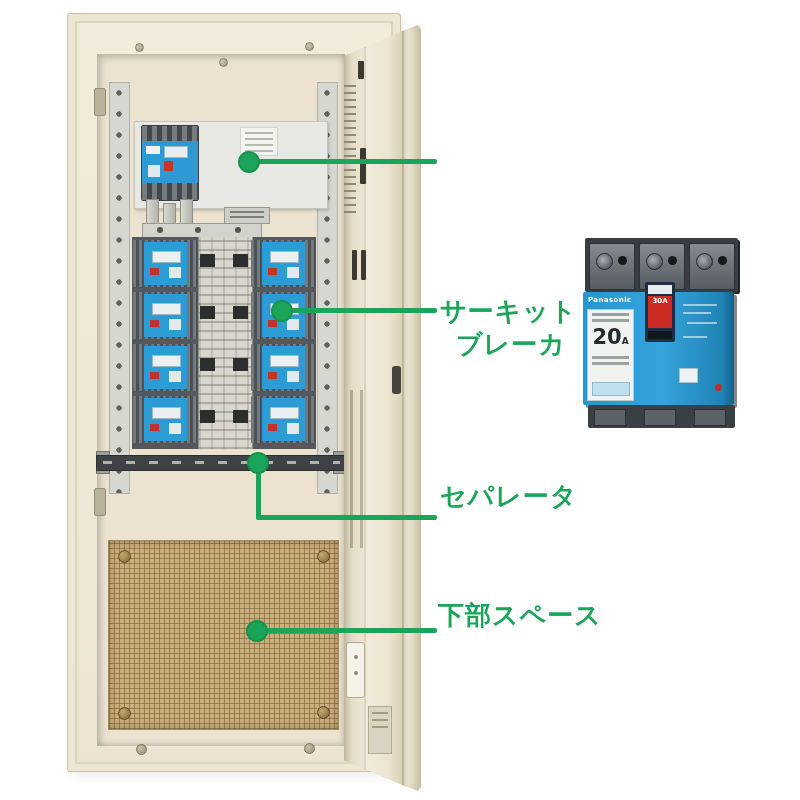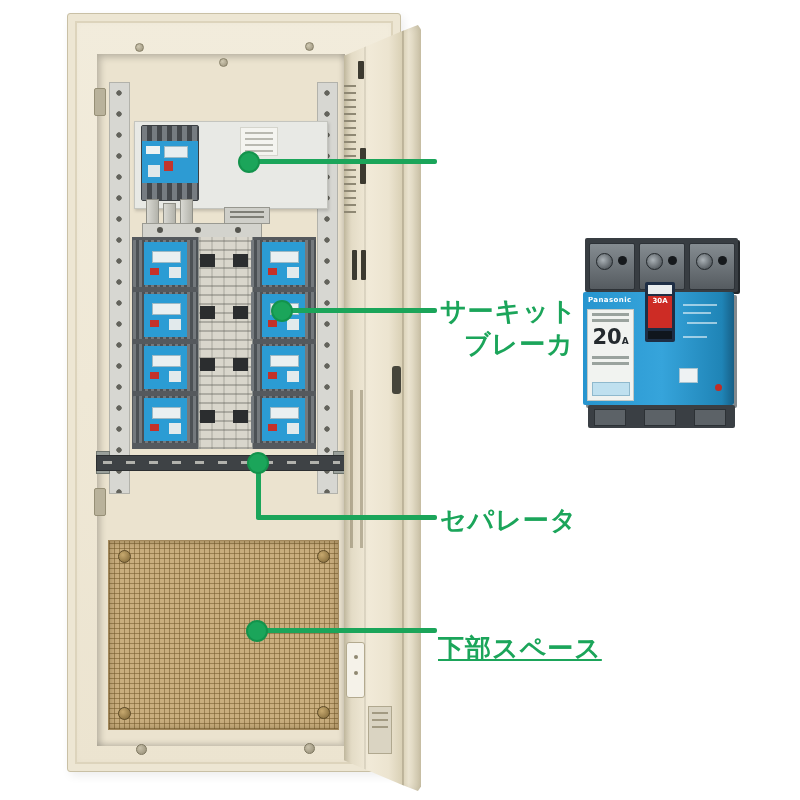--- a/index.html
+++ b/index.html
@@ -266,31 +266,31 @@
       </div>
   </div>
 
   <div class="abs co-line" style="left:249px;top:159px;width:188px;height:5px;"></div>
   <div class="abs co-dot" style="left:238px;top:151px;"></div>
 
   <div class="abs co-line" style="left:287px;top:308px;width:150px;height:5px;"></div>
   <div class="abs co-dot" style="left:271px;top:300px;"></div>
   <div class="abs co-text" style="left:440px;top:295px;">
     <div>サーキット</div>
-    <div style="margin-left:24px;">ブレーカ</div>
+    <div style="margin-left:16px;">ブレーカ</div>
   </div>
 
   <div class="abs co-line" style="left:256px;top:466px;width:5px;height:53px;"></div>
   <div class="abs co-line" style="left:256px;top:515px;width:181px;height:5px;"></div>
   <div class="abs co-dot" style="left:247px;top:452px;"></div>
-  <div class="abs co-text" style="left:440px;top:504px;">セパレータ</div>
+  <div class="abs co-text" style="left:440px;top:480px;">セパレータ</div>
 
   <div class="abs co-line" style="left:262px;top:628px;width:175px;height:5px;"></div>
   <div class="abs co-dot" style="left:246px;top:620px;"></div>
-  <div class="abs co-text" style="left:438px;top:632px;text-decoration:underline;">下部スペース</div>
+  <div class="abs co-text" style="left:438px;top:599px;">下部スペース</div>
 
   <div class="abs bphoto">
     <div class="bp-top">
       <div class="bp-pole" style="left:4px;">
           <span class="scr"></span>
           <span class="hole"></span>
         </div>
       <div class="bp-pole" style="left:54px;">
           <span class="scr"></span>
           <span class="hole"></span>

